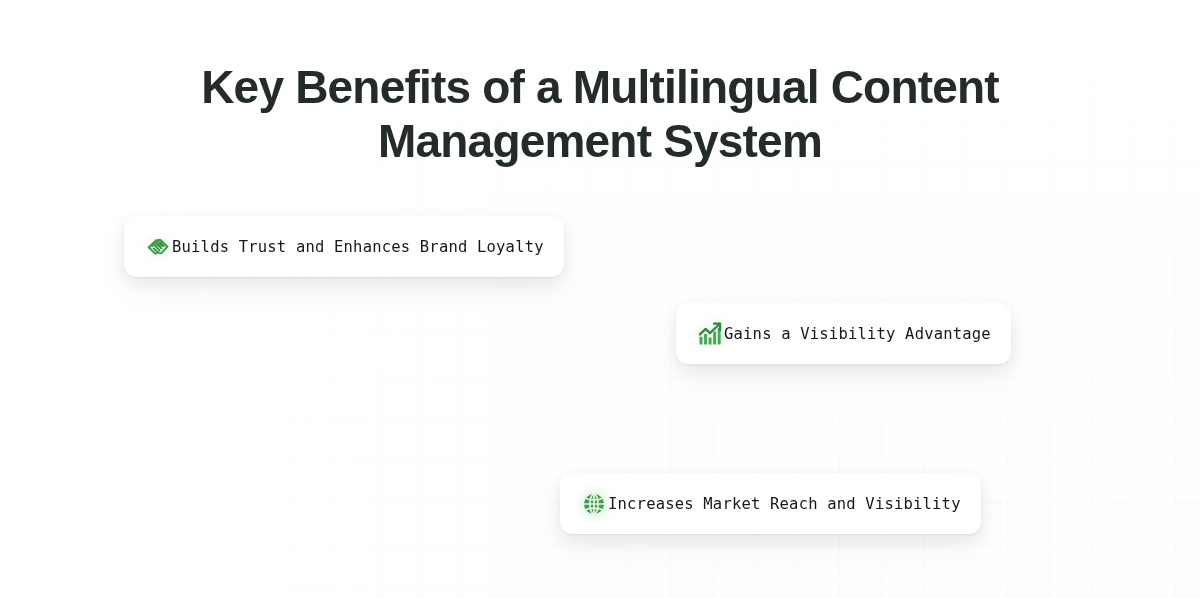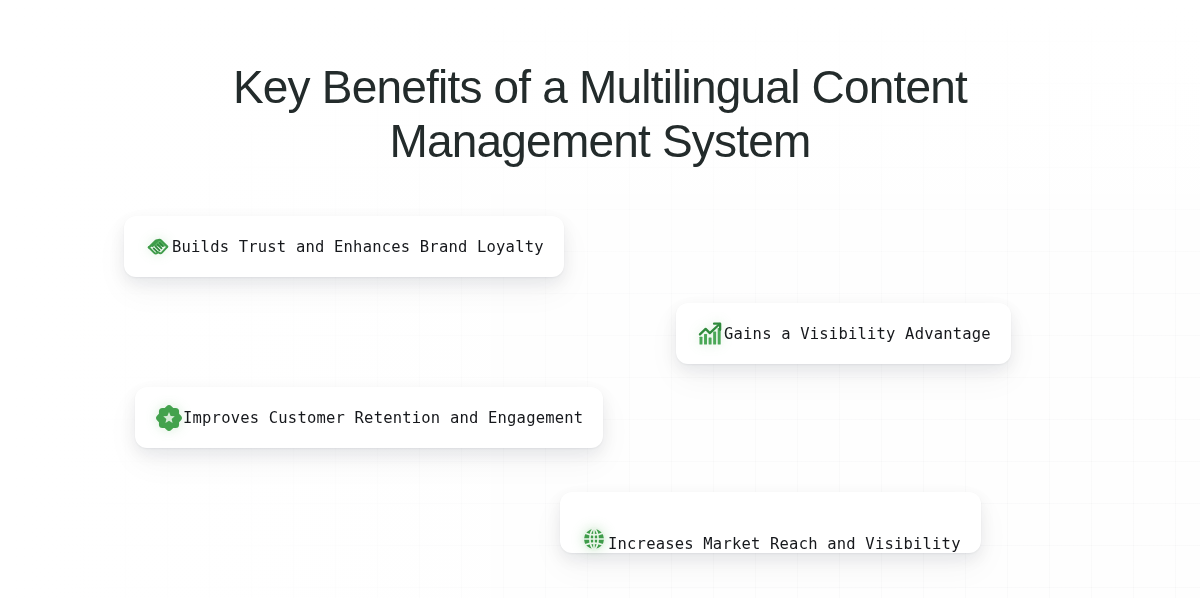--- a/index.html
+++ b/index.html
@@ -37,21 +37,21 @@
   }
 
   
   #title {
     position:absolute;
     left:0; right:0;
     top:60px;
     text-align:center;
     font-size:46px;
     line-height:54px;
-    font-weight:400;
+    font-weight:700;
     letter-spacing:-0.8px;
     color:#232b2b;
     font-family:"Liberation Sans", sans-serif;
     white-space:pre-line;
   }
 
   
   .card {
     position:absolute;
     display:flex;
@@ -80,21 +80,21 @@
     flex:0 0 28px;
     display:block;
     filter:drop-shadow(0 0 6px rgba(76,175,80,0.22));
   }
   .icon svg { display:block; width:28px; height:28px; }
 
   
   #card-0 { left:124px; top:216px; }
   #card-1 { left:676px; top:303px; }
   #card-2 { left:135px; top:387px; }
-  #card-3 { left:560px; top:492px;align-items:flex-end; }
+  #card-3 { left:560px; top:473px; }
 </style>
 </head>
 <body>
 
 <div id="stage">
 
   <div id="grid"></div>
   <div id="grid-fade"></div>
 
   <h1 id="title">Key Benefits of a Multilingual Content
@@ -130,34 +130,20 @@
           <rect x="19.6" y="13" width="3.4" height="15" rx="0.6"></rect>
           <rect x="24.8" y="9" width="3.4" height="19" rx="0.6"></rect>
         </g>
         <path d="M4.5 16.5 L11 10.2 L15.8 15 L27 4.6" fill="none" stroke="#2f8a3c" stroke-width="2.6" stroke-linecap="round" stroke-linejoin="round"></path>
         <path d="M20.6 4.2 L27.6 4.2 L27.6 11.2" fill="none" stroke="#2f8a3c" stroke-width="2.6" stroke-linecap="round" stroke-linejoin="round"></path>
       </svg>
     </span>
     <span class="card-label">Gains a Visibility Advantage</span>
   </div>
 
-  <div class="card" id="card-2">
-    <span class="icon">
-      <svg viewBox="0 0 32 32" xmlns="http://www.w3.org/2000/svg">
-        <g transform="translate(16,16)">
-          <g fill="#43a24d">
-            <rect x="-11.5" y="-11.5" width="23" height="23" rx="4"></rect>
-            <rect x="-11.5" y="-11.5" width="23" height="23" rx="4" transform="rotate(45)"></rect>
-          </g>
-        </g>
-        <path d="M16 9.2 L17.9 13.6 L22.6 14.0 L19.0 17.1 L20.1 21.7 L16 19.2 L11.9 21.7 L13.0 17.1 L9.4 14.0 L14.1 13.6 Z" fill="#d6ecd8"></path>
-      </svg>
-    </span>
-    <span class="card-label">Improves Customer Retention and Engagement</span>
-  </div>
 
   <div class="card" id="card-3">
     <span class="icon">
       <svg viewBox="0 0 32 32" xmlns="http://www.w3.org/2000/svg">
         <circle cx="16" cy="16" r="12.4" fill="#3f9c4a"></circle>
         <g fill="none" stroke="#eaf5ea" stroke-width="1.9" stroke-linecap="round">
           <circle cx="16" cy="16" r="12.4"></circle>
           <line x1="16" y1="3.6" x2="16" y2="28.4"></line>
           <line x1="3.6" y1="16" x2="28.4" y2="16"></line>
           <path d="M16 3.6 C 9.8 8.2 9.8 23.8 16 28.4"></path>

